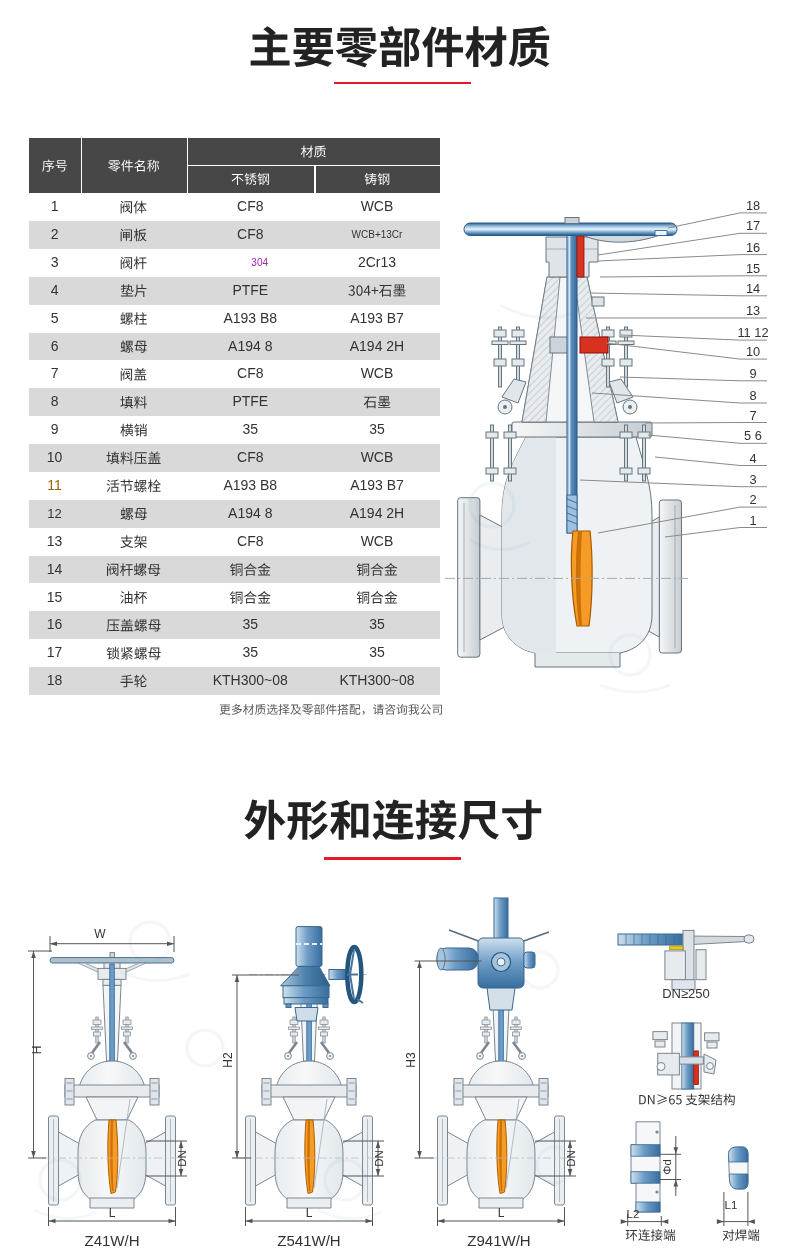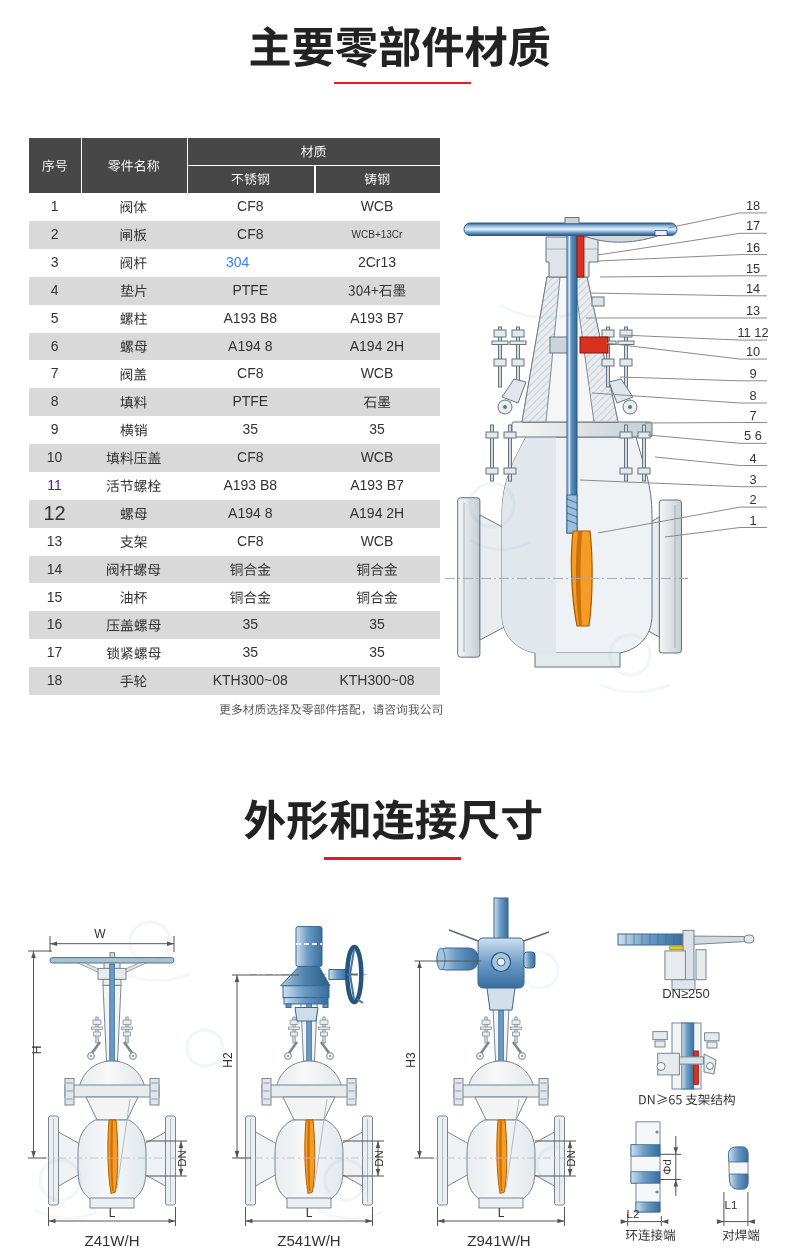--- a/index.html
+++ b/index.html
@@ -19,45 +19,45 @@
 <div class="a" style="left:28.5px;top:555.6px;width:411.5px;height:27.88px;background:#d9d9d9"></div>
 <div class="a" style="left:28.5px;top:611.4px;width:411.5px;height:27.88px;background:#d9d9d9"></div>
 <div class="a" style="left:28.5px;top:667.1px;width:411.5px;height:27.88px;background:#d9d9d9"></div>
 <div class="a ct" style="left:28.5px;top:193.1px;width:52.2px;height:27.88px;line-height:27.88px;font-size:14px;color:#333">1</div>
 <div class="a ct" style="left:186.6px;top:193.1px;width:127.4px;height:27.88px;line-height:27.88px;font-size:14px;color:#333">CF8</div>
 <div class="a ct" style="left:314.0px;top:193.1px;width:126.0px;height:27.88px;line-height:27.88px;font-size:14px;color:#333">WCB</div>
 <div class="a ct" style="left:28.5px;top:221.0px;width:52.2px;height:27.88px;line-height:27.88px;font-size:14px;color:#333">2</div>
 <div class="a ct" style="left:186.6px;top:221.0px;width:127.4px;height:27.88px;line-height:27.88px;font-size:14px;color:#333">CF8</div>
 <div class="a ct" style="left:314.0px;top:221.0px;width:126.0px;height:27.88px;line-height:27.88px;font-size:10px;color:#333">WCB+13Cr</div>
 <div class="a ct" style="left:28.5px;top:248.9px;width:52.2px;height:27.88px;line-height:27.88px;font-size:14px;color:#333">3</div>
-<div class="a ct" style="left:174px;top:248.9px;width:127.4px;height:27.88px;line-height:27.88px;font-size:14px;color:#3b82f6">304</div>
+<div class="a ct" style="left:196px;top:248.9px;width:127.4px;height:27.88px;line-height:27.88px;font-size:10px;color:#a21caf">304</div>
 <div class="a ct" style="left:314.0px;top:248.9px;width:126.0px;height:27.88px;line-height:27.88px;font-size:14px;color:#333">2Cr13</div>
 <div class="a ct" style="left:28.5px;top:276.8px;width:52.2px;height:27.88px;line-height:27.88px;font-size:14px;color:#333">4</div>
 <div class="a ct" style="left:186.6px;top:276.8px;width:127.4px;height:27.88px;line-height:27.88px;font-size:14px;color:#333">PTFE</div>
 <div class="a ct" style="left:28.5px;top:304.6px;width:52.2px;height:27.88px;line-height:27.88px;font-size:14px;color:#333">5</div>
 <div class="a ct" style="left:186.6px;top:304.6px;width:127.4px;height:27.88px;line-height:27.88px;font-size:14px;color:#333">A193 B8</div>
 <div class="a ct" style="left:314.0px;top:304.6px;width:126.0px;height:27.88px;line-height:27.88px;font-size:14px;color:#333">A193 B7</div>
 <div class="a ct" style="left:28.5px;top:332.5px;width:52.2px;height:27.88px;line-height:27.88px;font-size:14px;color:#333">6</div>
 <div class="a ct" style="left:186.6px;top:332.5px;width:127.4px;height:27.88px;line-height:27.88px;font-size:14px;color:#333">A194 8</div>
 <div class="a ct" style="left:314.0px;top:332.5px;width:126.0px;height:27.88px;line-height:27.88px;font-size:14px;color:#333">A194 2H</div>
 <div class="a ct" style="left:28.5px;top:360.4px;width:52.2px;height:27.88px;line-height:27.88px;font-size:14px;color:#333">7</div>
 <div class="a ct" style="left:186.6px;top:360.4px;width:127.4px;height:27.88px;line-height:27.88px;font-size:14px;color:#333">CF8</div>
 <div class="a ct" style="left:314.0px;top:360.4px;width:126.0px;height:27.88px;line-height:27.88px;font-size:14px;color:#333">WCB</div>
 <div class="a ct" style="left:28.5px;top:388.3px;width:52.2px;height:27.88px;line-height:27.88px;font-size:14px;color:#333">8</div>
 <div class="a ct" style="left:186.6px;top:388.3px;width:127.4px;height:27.88px;line-height:27.88px;font-size:14px;color:#333">PTFE</div>
 <div class="a ct" style="left:28.5px;top:416.2px;width:52.2px;height:27.88px;line-height:27.88px;font-size:14px;color:#333">9</div>
 <div class="a ct" style="left:186.6px;top:416.2px;width:127.4px;height:27.88px;line-height:27.88px;font-size:14px;color:#333">35</div>
 <div class="a ct" style="left:314.0px;top:416.2px;width:126.0px;height:27.88px;line-height:27.88px;font-size:14px;color:#333">35</div>
 <div class="a ct" style="left:28.5px;top:444.0px;width:52.2px;height:27.88px;line-height:27.88px;font-size:14px;color:#333">10</div>
 <div class="a ct" style="left:186.6px;top:444.0px;width:127.4px;height:27.88px;line-height:27.88px;font-size:14px;color:#333">CF8</div>
 <div class="a ct" style="left:314.0px;top:444.0px;width:126.0px;height:27.88px;line-height:27.88px;font-size:14px;color:#333">WCB</div>
-<div class="a ct" style="left:28.5px;top:471.9px;width:52.2px;height:27.88px;line-height:27.88px;font-size:14px;color:#4c1d95">11</div>
+<div class="a ct" style="left:28.5px;top:471.9px;width:52.2px;height:27.88px;line-height:27.88px;font-size:14px;color:#a16207">11</div>
 <div class="a ct" style="left:186.6px;top:471.9px;width:127.4px;height:27.88px;line-height:27.88px;font-size:14px;color:#333">A193 B8</div>
 <div class="a ct" style="left:314.0px;top:471.9px;width:126.0px;height:27.88px;line-height:27.88px;font-size:14px;color:#333">A193 B7</div>
-<div class="a ct" style="left:28.5px;top:499.8px;width:52.2px;height:27.88px;line-height:27.88px;font-size:20px;color:#333">12</div>
+<div class="a ct" style="left:28.5px;top:499.8px;width:52.2px;height:27.88px;line-height:27.88px;font-size:13px;color:#333">12</div>
 <div class="a ct" style="left:186.6px;top:499.8px;width:127.4px;height:27.88px;line-height:27.88px;font-size:14px;color:#333">A194 8</div>
 <div class="a ct" style="left:314.0px;top:499.8px;width:126.0px;height:27.88px;line-height:27.88px;font-size:14px;color:#333">A194 2H</div>
 <div class="a ct" style="left:28.5px;top:527.7px;width:52.2px;height:27.88px;line-height:27.88px;font-size:14px;color:#333">13</div>
 <div class="a ct" style="left:186.6px;top:527.7px;width:127.4px;height:27.88px;line-height:27.88px;font-size:14px;color:#333">CF8</div>
 <div class="a ct" style="left:314.0px;top:527.7px;width:126.0px;height:27.88px;line-height:27.88px;font-size:14px;color:#333">WCB</div>
 <div class="a ct" style="left:28.5px;top:555.6px;width:52.2px;height:27.88px;line-height:27.88px;font-size:14px;color:#333">14</div>
 <div class="a ct" style="left:28.5px;top:583.5px;width:52.2px;height:27.88px;line-height:27.88px;font-size:14px;color:#333">15</div>
 <div class="a ct" style="left:28.5px;top:611.4px;width:52.2px;height:27.88px;line-height:27.88px;font-size:14px;color:#333">16</div>
 <div class="a ct" style="left:186.6px;top:611.4px;width:127.4px;height:27.88px;line-height:27.88px;font-size:14px;color:#333">35</div>
 <div class="a ct" style="left:314.0px;top:611.4px;width:126.0px;height:27.88px;line-height:27.88px;font-size:14px;color:#333">35</div>

